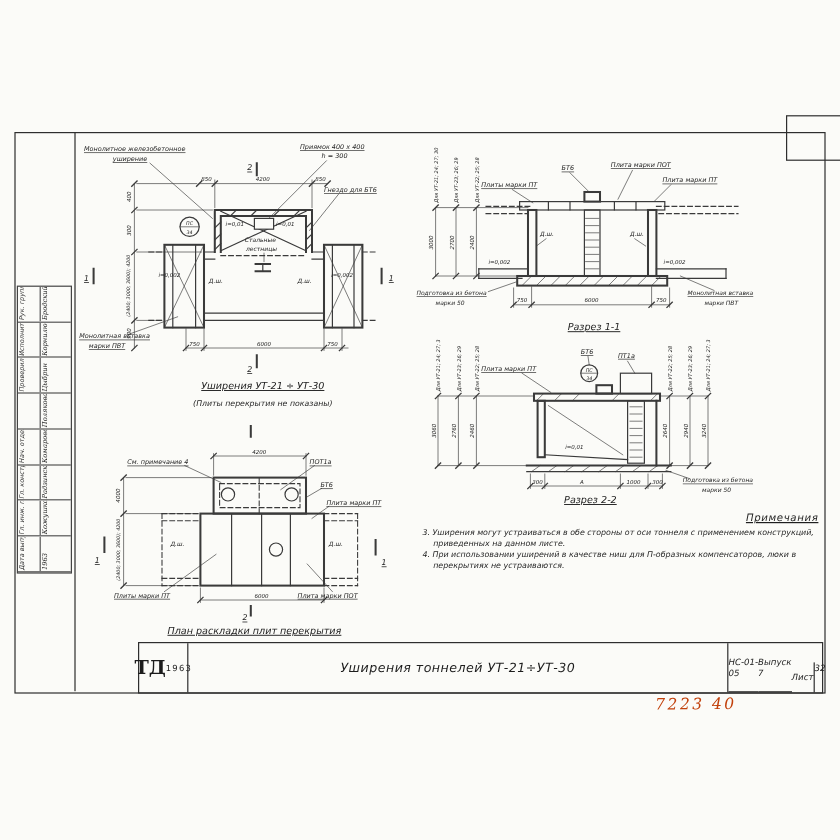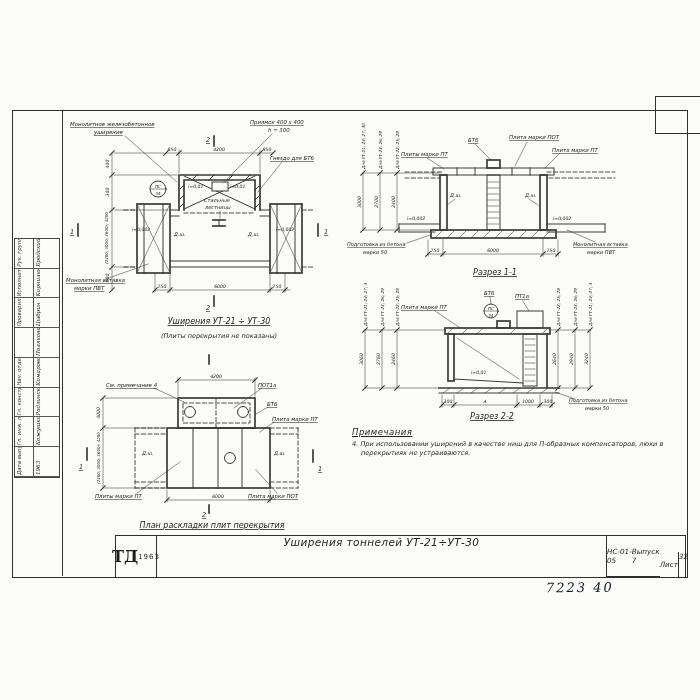--- a/index.html
+++ b/index.html
@@ -10,35 +10,35 @@
   .strip-div{left:62px;top:110px;width:0;height:466px;border-left:1.6px solid #2e2e2e;}
   .corner-box{left:655px;top:96px;width:32px;height:36px;border:1.4px solid #2e2e2e;display:flex;align-items:center;justify-content:center;font-style:italic;font-size:11px;color:#222;padding-left:46px;}
   
   .stamp-wrap{left:14px;top:238px;width:47px;height:240px;}
   .stamp{width:240px;height:46px;transform:rotate(-90deg) translateX(-240px);transform-origin:0 0;display:flex;flex-direction:row-reverse;border:1px solid #444;box-sizing:border-box;background:transparent;}
   .stamp-cell{width:30px;box-sizing:border-box;border-left:.6px solid #555;display:flex;flex-direction:column;overflow:hidden;}
   .srole{height:19px;border-bottom:.6px solid #555;font-size:5.4px;font-style:italic;color:#333;padding:1px 1px 0 1px;white-space:nowrap;overflow:hidden;}
   .sname{height:27px;font-size:5.6px;font-style:italic;color:#222;padding:1px;white-space:nowrap;overflow:hidden;font-family:"DejaVu Serif",serif;}
   
   .notes{left:352px;top:427px;width:330px;color:#1f1f1f;}
-  .notes-title{text-align:left;font-size:8.5px;font-style:italic;text-decoration:underline;margin-bottom:3px;letter-spacing:.5px;}
+  .notes-title{text-align:right;font-size:8.5px;font-style:italic;text-decoration:underline;margin-bottom:3px;letter-spacing:.5px;}
   .note-item{font-size:6.6px;font-style:italic;line-height:1.32;padding-left:9px;text-indent:-9px;margin-bottom:1px;}
   
   .tblock{left:115px;top:535px;width:571px;height:43px;border:1.6px solid #2e2e2e;box-sizing:border-box;display:flex;background:transparent;}
   .logo-cell{width:40px;border-right:1.2px solid #2e2e2e;display:flex;flex-direction:row;align-items:center;justify-content:center;}
   .logo-td{font-family:"DejaVu Serif",serif;font-weight:bold;font-size:16px;line-height:15px;color:#1c1c1c;}
   .logo-yr{font-size:7px;color:#1c1c1c;letter-spacing:1px;}
-  .title-cell{flex:1;display:flex;justify-content:center;font-style:italic;font-size:10.5px;color:#1d1d1d;letter-spacing:.4px;}
+  .title-cell{flex:1;display:flex;align-items:center;justify-content:center;font-style:italic;font-size:10.5px;color:#1d1d1d;letter-spacing:.4px;}
   .right-cells{width:78px;border-left:1.2px solid #2e2e2e;display:flex;flex-direction:row;}
   .rc-row{flex:1;border-bottom:.8px solid #2e2e2e;display:flex;align-items:center;justify-content:center;font-style:italic;font-size:7.2px;color:#1d1d1d;}
   .rc-row:last-child{border-bottom:none;}
   .rc-split{display:flex;width:100%;height:100%;}
   .rc-half{flex:1;display:flex;align-items:center;justify-content:center;font-style:italic;font-size:7.2px;color:#1d1d1d;}
   .rc-half:first-child{border-right:.8px solid #2e2e2e;margin-top:16px;}
-  .handwr{left:546px;top:580px;font-size:13px;font-style:italic;color:#0f172a;letter-spacing:2px;transform:rotate(-.5deg);font-family:"DejaVu Serif",serif;}
+  .handwr{left:546px;top:580px;font-size:13px;font-style:italic;color:#c2410c;letter-spacing:2px;transform:rotate(-.5deg);font-family:"DejaVu Serif",serif;}
   
   svg line,svg path,svg rect,svg circle{stroke:#3a3a3a;fill:none;stroke-width:1;stroke-linecap:square;}
   svg .w{stroke-width:1.7;}
   svg .thin{stroke-width:.55;}
   svg .dsh{stroke-dasharray:4 2.5;stroke-width:.9;}
   svg .tick{stroke-width:1.1;}
   svg .pfill{fill:#fbfbf8;}
   svg text{fill:#232323;stroke:none;font-style:italic;font-size:5.4px;font-family:"DejaVu Sans",sans-serif;}
   svg .t4{font-size:4px;} svg .t42{font-size:4.2px;} svg .t45{font-size:4.6px;}
   svg .t5{font-size:5px;} svg .t65{font-size:6.5px;} svg .t8{font-size:8px;}
@@ -411,20 +411,21 @@
   <text x="138" y="120" class="t45 mid">А</text>
   <text x="181" y="120" class="t45 mid">1000</text>
   <text x="201" y="120" class="t45 mid">300</text>
   <text x="222" y="119" class="t5 u">Подготовка из бетона</text>
   <text x="238" y="127" class="t5">марки 50</text>
   <text x="145" y="136" class="t8 mid u">Разрез 2-2</text>
 </svg>
 
 <div class="abs notes">
   <div class="notes-title">Примечания</div>
+  <div class="note-item">3. Уширения могут устраиваться в обе стороны от оси тоннеля с применением конструкций, приведенных на данном листе.</div>
   <div class="note-item">4. При использовании уширений в качестве ниш для П-образных компенсаторов, люки в перекрытиях не устраиваются.</div>
 </div>
 
 <svg class="abs" style="left:62px;top:350px" width="285" height="185" viewBox="0 0 285 185">
   <g>
     <line class="w" x1="147" y1="5" x2="147" y2="14"></line>
     <rect class="w" x="116" y="48" width="77" height="30"></rect>
     <rect class="dsh" x="121" y="53" width="67" height="20"></rect>
     <line class="dsh" x1="154" y1="48" x2="154" y2="78"></line>
     <circle cx="128" cy="62" r="5.5"></circle>

